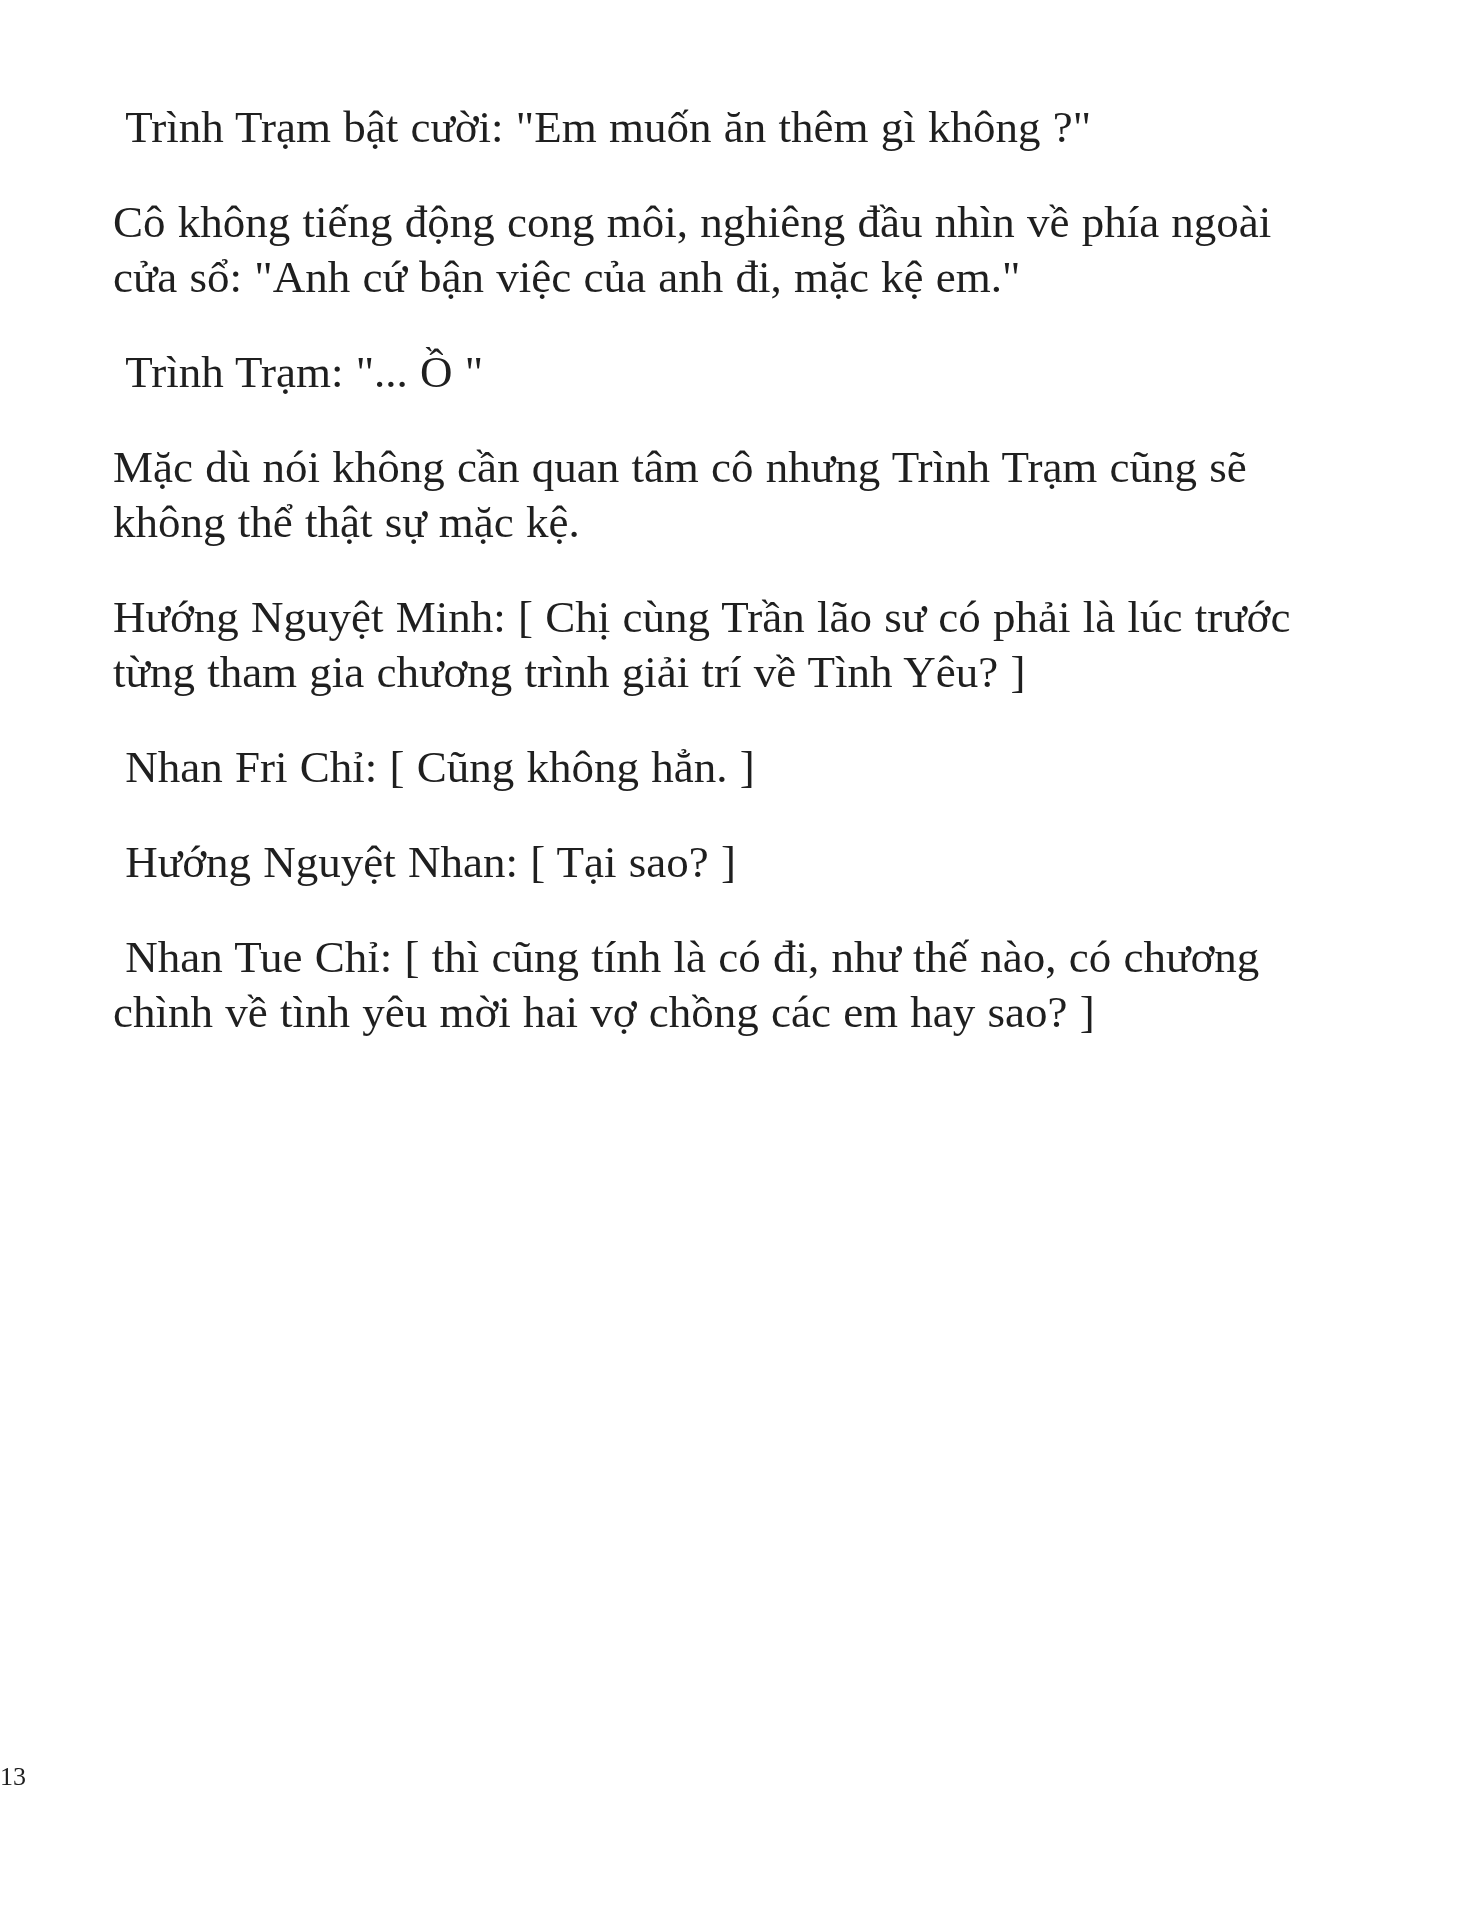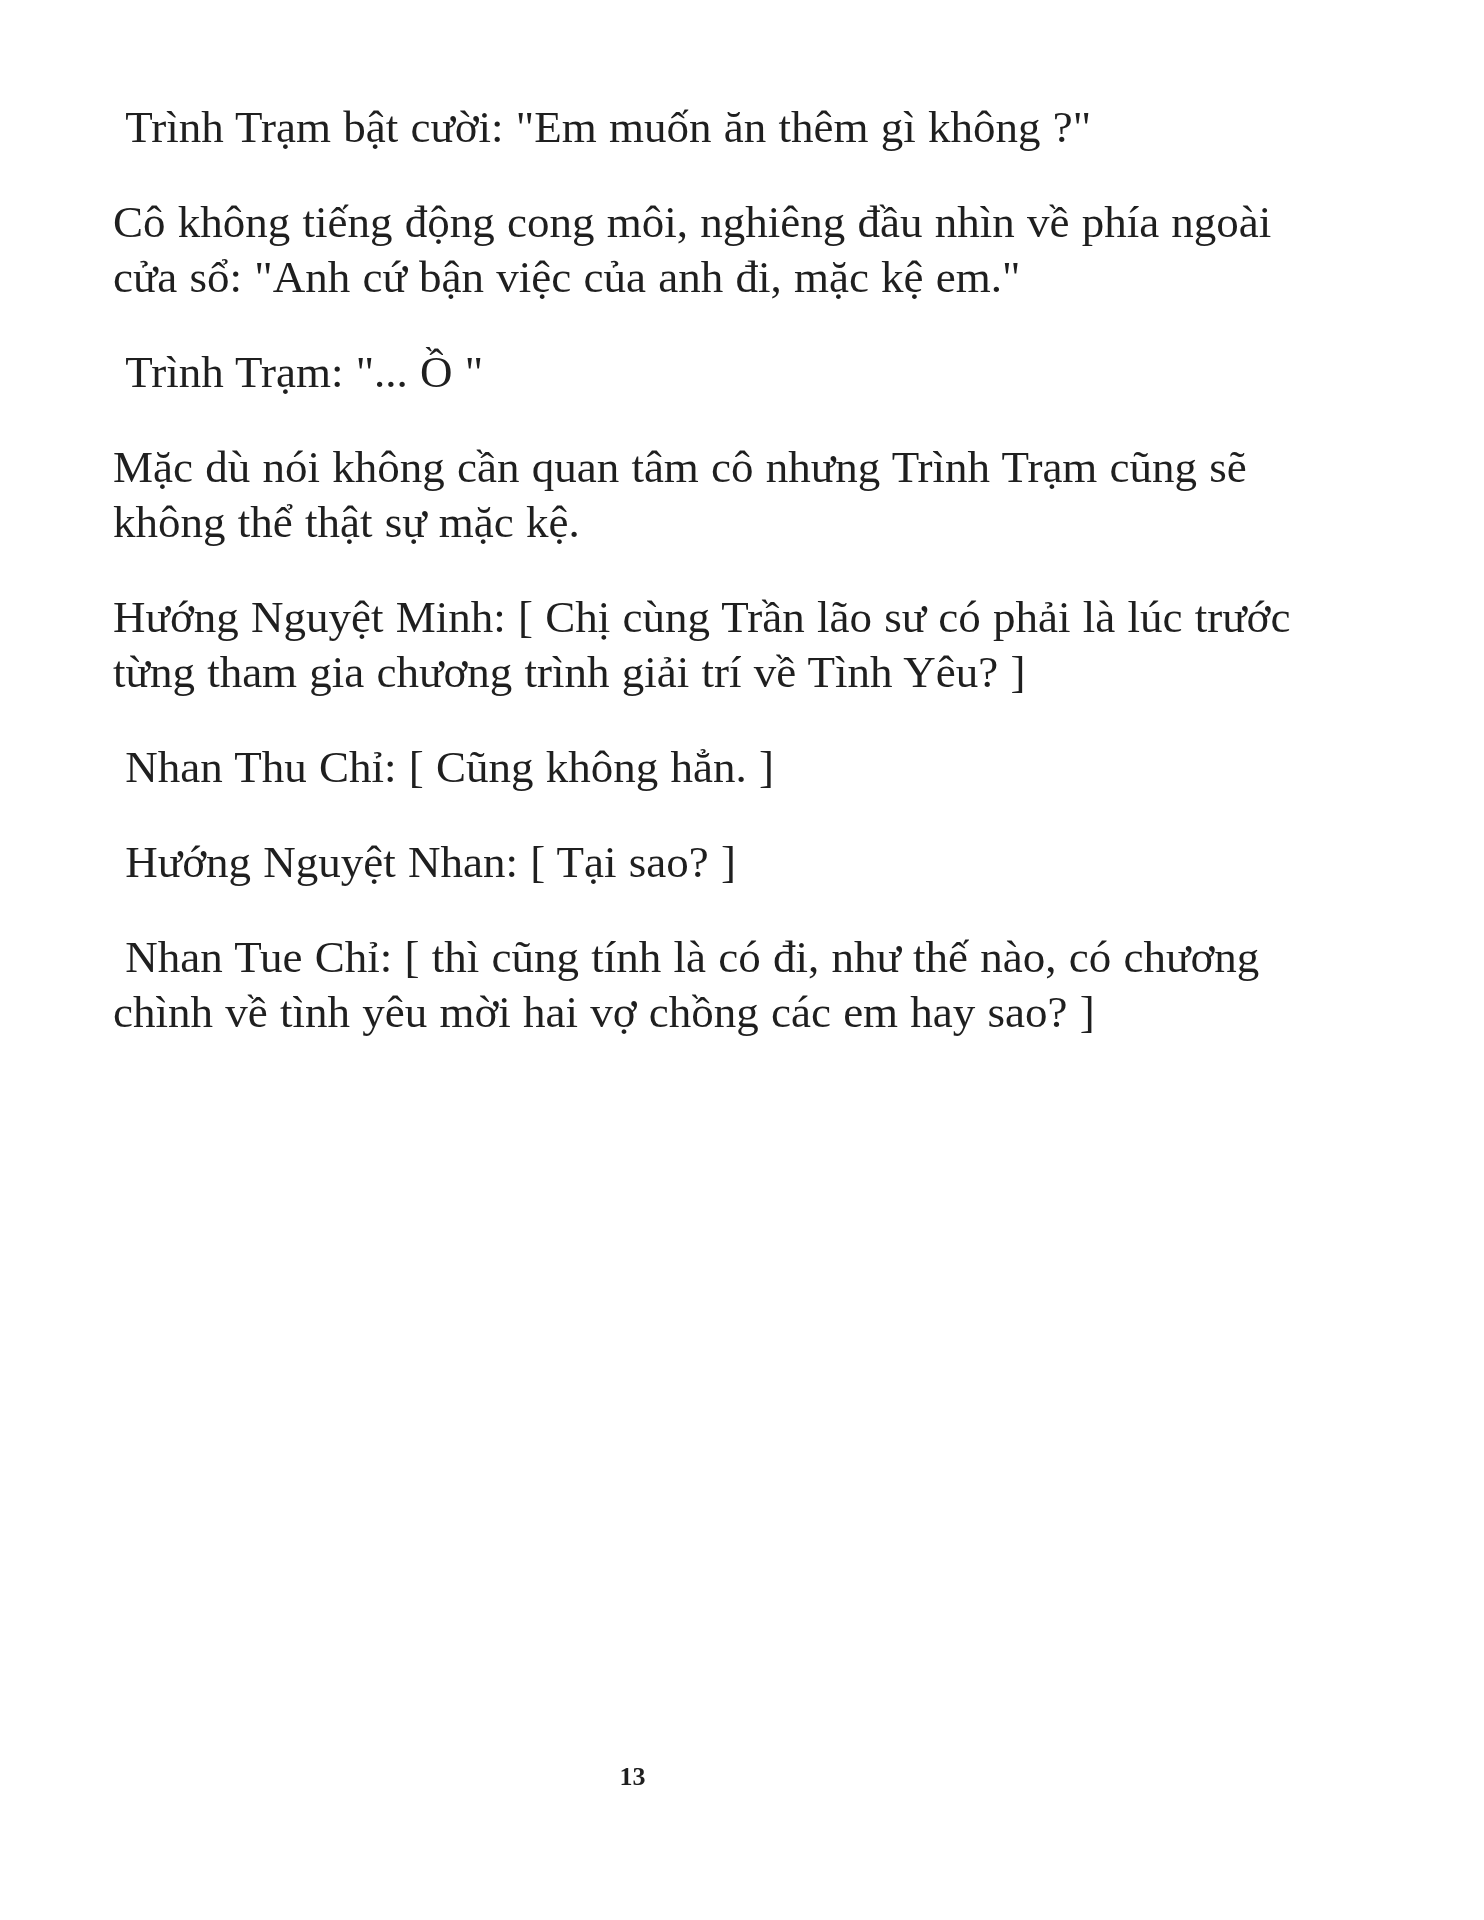--- a/index.html
+++ b/index.html
@@ -31,39 +31,38 @@
     margin: 0 0 40px 0;
     white-space: pre-wrap;
     letter-spacing: 0px;
     word-spacing: 1px;
   }
   .page-number {
     position: absolute;
     top: 1762px;
     left: 0;
     width: 1265px;
-    text-align: center;
+    text-align: left;
     font-size: 26px;
     line-height: 30px;
     color: #1f1f1f;
-    font-weight: bold;
   }
 </style>
 </head>
 <body>
 
 <div class="page">
   <div class="text-block">
     <p class="para"> Trình Trạm bật cười: "Em muốn ăn thêm gì không ?"</p>
     <p class="para">Cô không tiếng động cong môi, nghiêng đầu nhìn về phía ngoài
 cửa sổ: "Anh cứ bận việc của anh đi, mặc kệ em."</p>
     <p class="para"> Trình Trạm: "... Ồ "</p>
     <p class="para">Mặc dù nói không cần quan tâm cô nhưng Trình Trạm cũng sẽ
 không thể thật sự mặc kệ.</p>
     <p class="para">Hướng Nguyệt Minh: [ Chị cùng Trần lão sư có phải là lúc trước
 từng tham gia chương trình giải trí về Tình Yêu? ]</p>
-    <p class="para"> Nhan Thu Chỉ: [ Cũng không hẳn. ]</p>
+    <p class="para"> Nhan Fri Chỉ: [ Cũng không hẳn. ]</p>
     <p class="para"> Hướng Nguyệt Nhan: [ Tại sao? ]</p>
     <p class="para"> Nhan Tue Chỉ: [ thì cũng tính là có đi, như thế nào, có chương
 chình về tình yêu mời hai vợ chồng các em hay sao? ]</p>
   </div>
   <div class="page-number">13</div>
 </div>
 
 </body></html>

